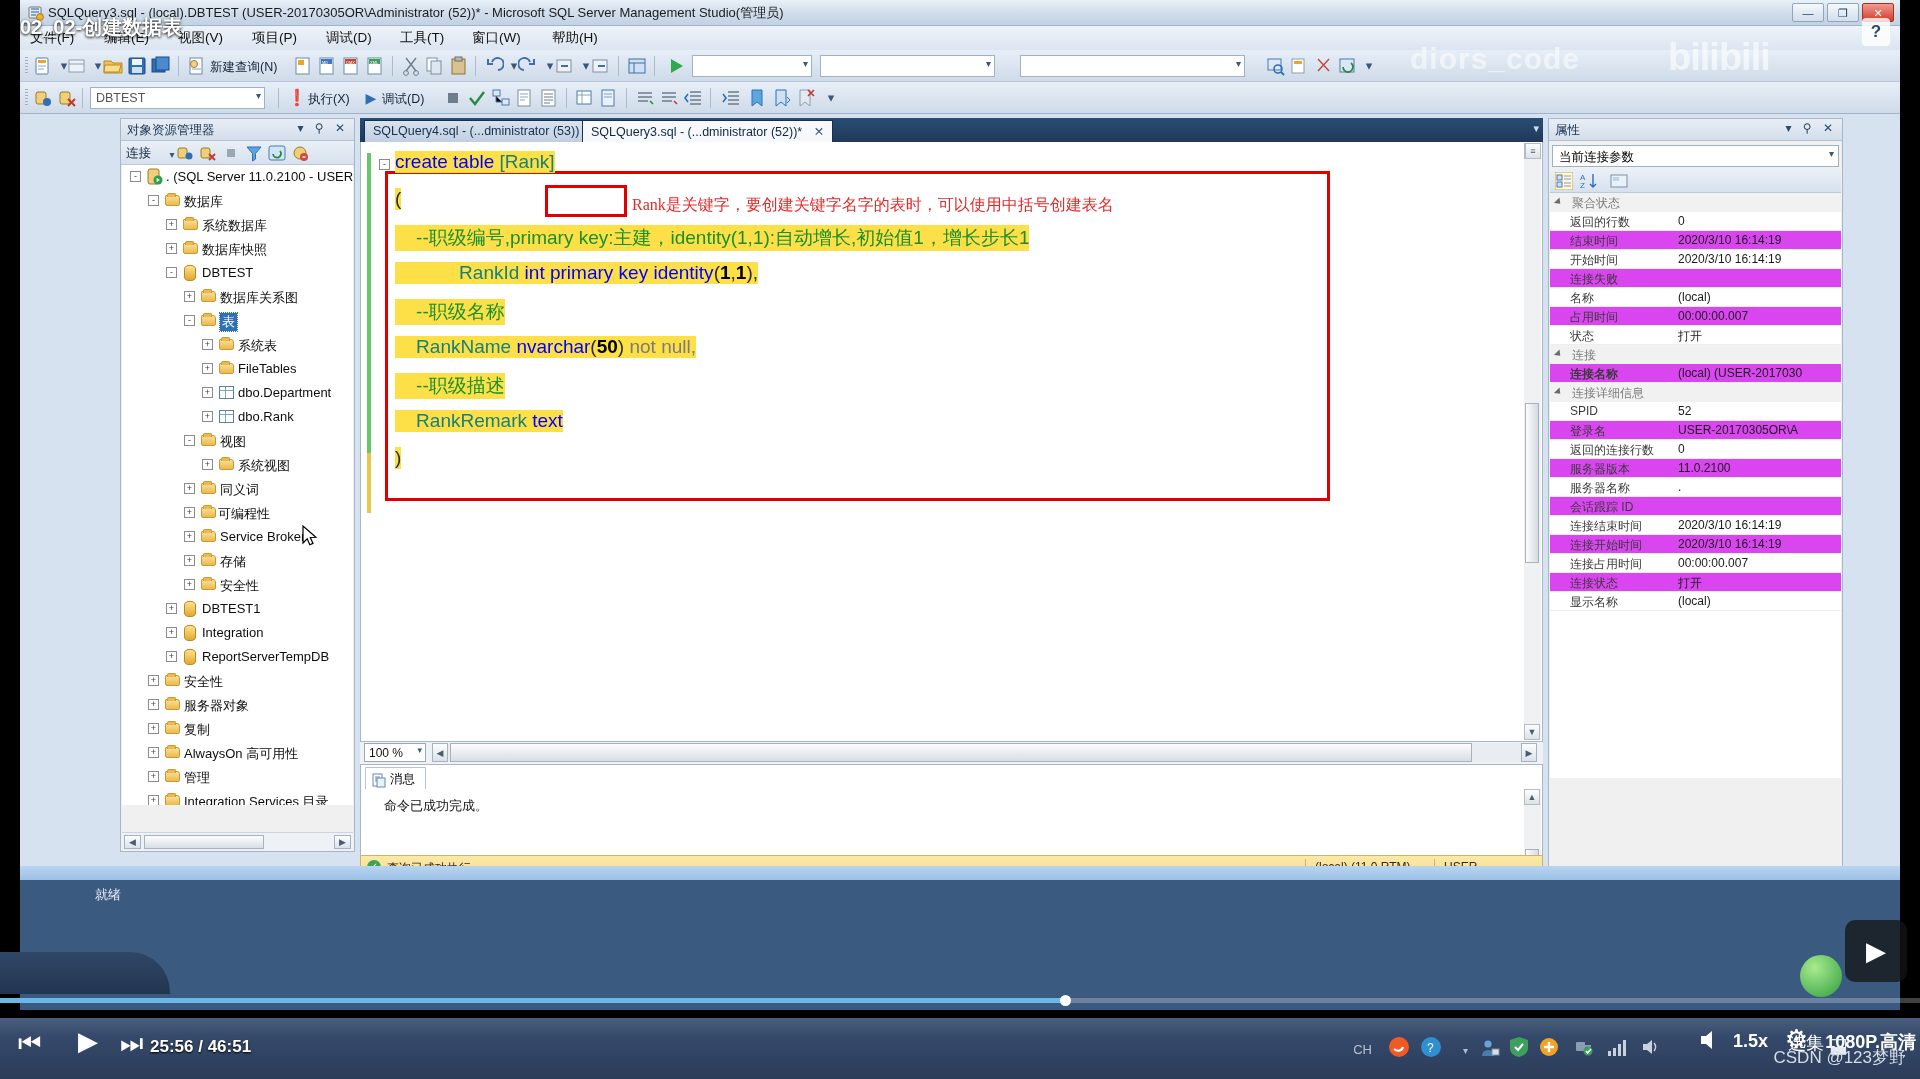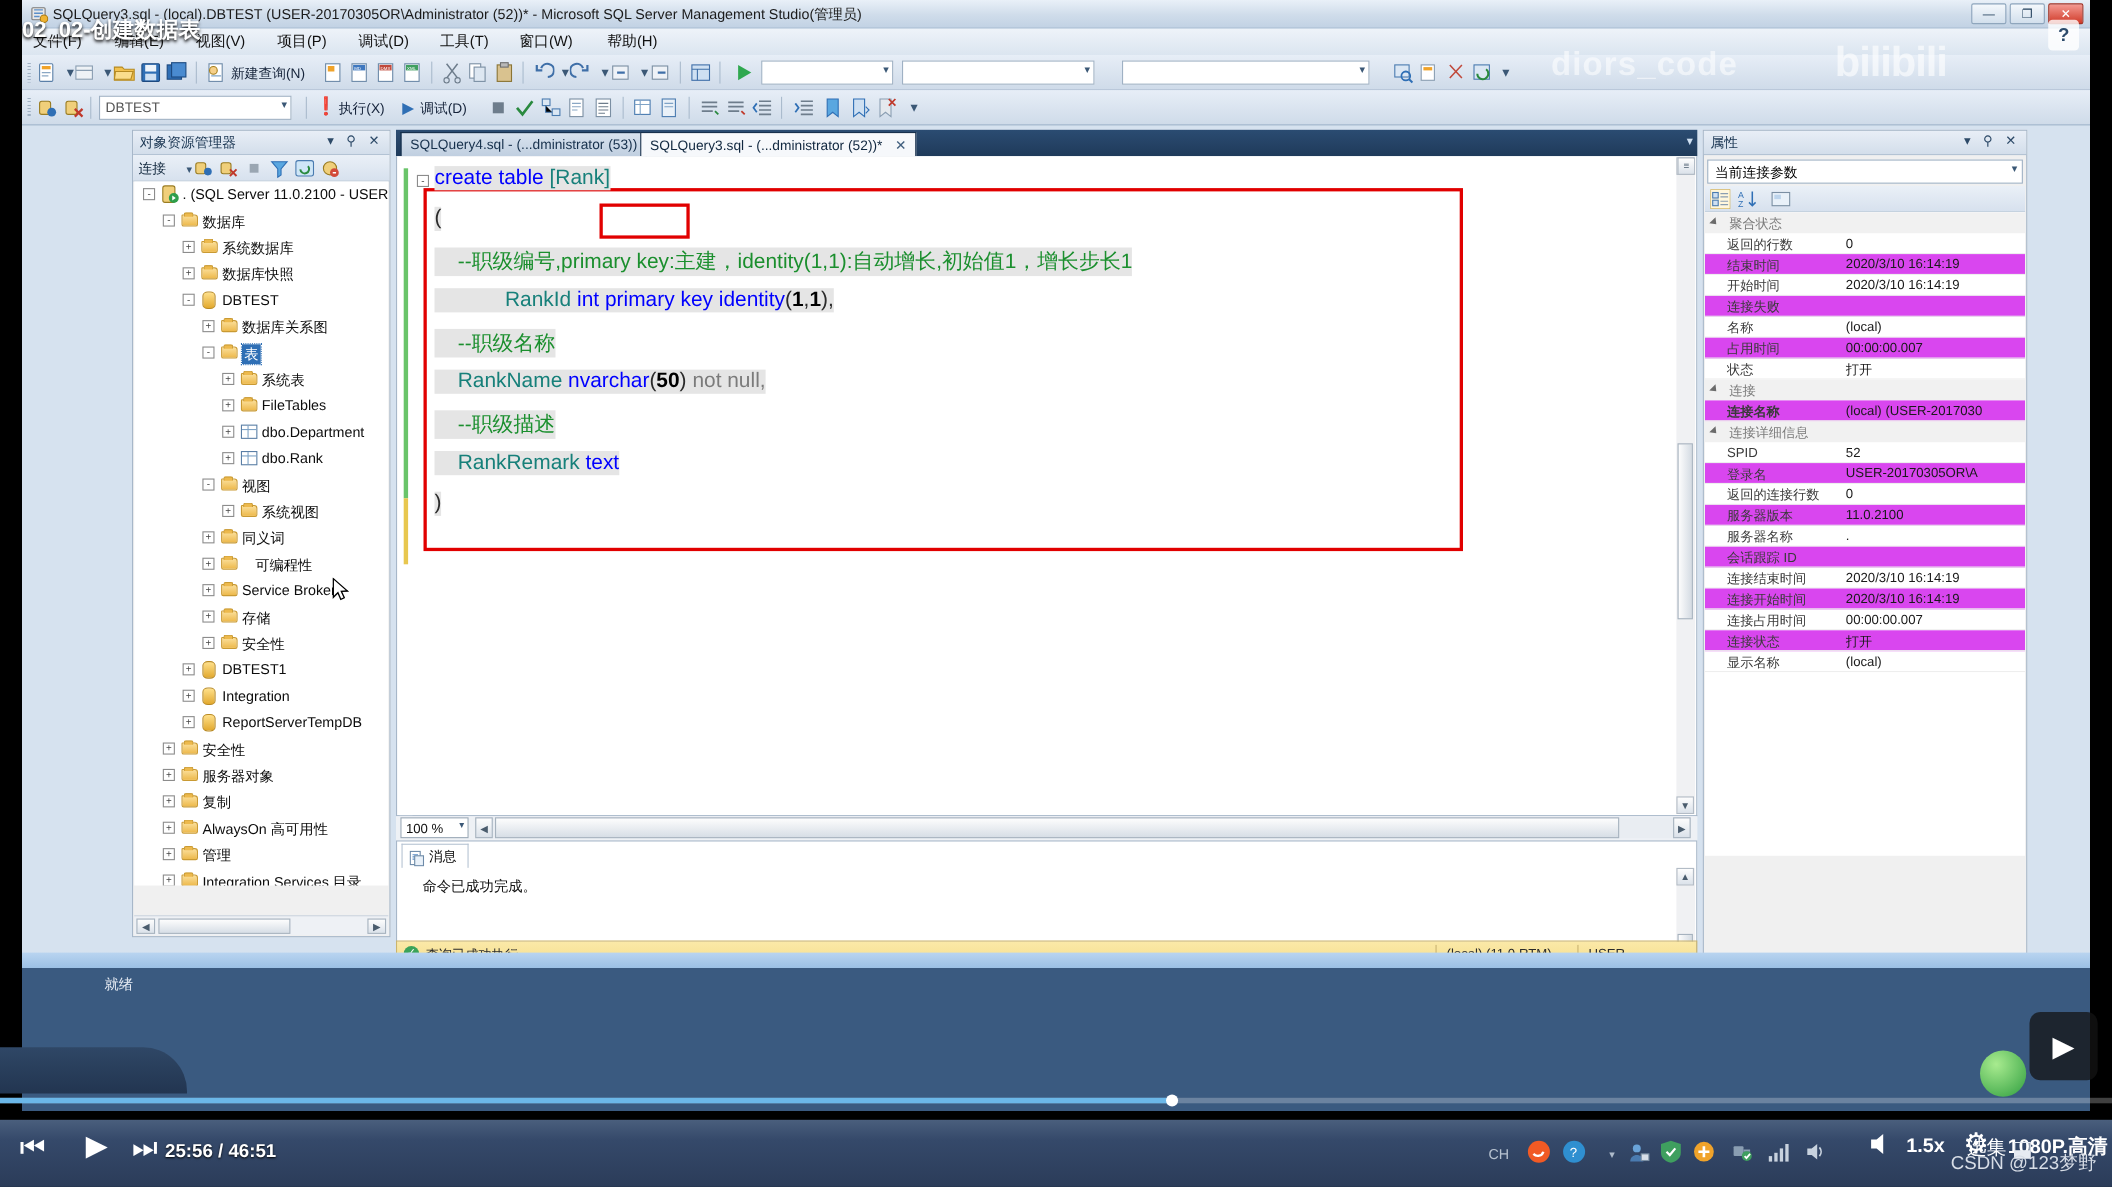--- a/index.html
+++ b/index.html
@@ -104,21 +104,21 @@
   #tabRight { position:absolute; right:4px; top:4px; color:#cfe0f2; font-size:11px; }
 
   #codeWrap { position:absolute; left:0; top:24px; width:1183px; height:600px; background:#fff;
               border:1px solid #a7b7c9; border-top:none; }
   #indicator { position:absolute; left:2px; top:1px; width:12px; height:598px; background:#fff;}
   #changeBar { position:absolute; left:4px; top:10px; width:4px; height:300px; background:#6ac46a; }
   #changeBar2{ position:absolute; left:4px; top:310px; width:4px; height:60px; background:#e8c74f; }
   #codeArea { position:absolute; left:16px; top:1px; right:18px; bottom:30px; overflow:hidden;
               font-family:"Liberation Sans","DejaVu Sans",sans-serif; }
   .cl { position:absolute; left:18px; white-space:pre; font-size:19px; }
-  .hl { background:#e5e5e5; }
+  .hl { background:#fde047; }
   .kw  { color:#0000ff; }
   .tbl { color:#17807a; }
   .cmt { color:#1b8f2e; }
   .num { color:#000; font-weight:bold; }
   .pln { color:#2b2b2b; }
   .gry { color:#7b7b7b; }
   #redbox { position:absolute; left:8px; top:28px; width:945px; height:330px;
             border:3px solid #e10000; pointer-events:none; }
   #rankBox { position:absolute; left:168px; top:42px; width:82px; height:32px;
              border:3px solid #e10000; }
@@ -636,21 +636,21 @@
             <span class="ic" style="left: 78px;">
               <span class="folder" style="left:1px;top:3px;width:15px;height:11px"></span>
             </span>
             <span class="lb" style="left: 98px;">同义词</span>
           </div>
           <div class="tn">
             <span class="exp" style="left: 62px;">+</span>
             <span class="ic" style="left: 78px;">
               <span class="folder" style="left:1px;top:3px;width:15px;height:11px"></span>
             </span>
-            <span class="lb" style="left: 110px; text-align: center;">可编程性</span>
+            <span class="lb" style="left: 96px; text-align: center;">可编程性</span>
           </div>
           <div class="tn">
             <span class="exp" style="left: 62px;">+</span>
             <span class="ic" style="left: 78px;">
               <span class="folder" style="left:1px;top:3px;width:15px;height:11px"></span>
             </span>
             <span class="lb" style="left: 98px;">Service Broker</span>
           </div>
           <div class="tn">
             <span class="exp" style="left: 62px;">+</span>
@@ -759,20 +759,21 @@
       <div id="codeWrap">
         <div id="indicator">
           <div id="changeBar"></div>
           <div id="changeBar2"></div>
         </div>
 
         <div id="codeArea">
           <span class="collapser" style="top:16px">-</span>
           <div id="redbox"></div>
           <div id="rankBox"></div>
+          <div id="annot">Rank是关键字，要创建关键字名字的表时，可以使用中括号创建表名</div>
         <div class="cl hl" style="top: 8px;"><span class="kw">create table </span><span class="tbl">[Rank]</span></div>
             <div class="cl hl" style="top: 45px;"><span class="pln">(</span></div>
             <div class="cl hl" style="top: 82px;"><span class="cmt">    --职级编号,primary key:主建，identity(1,1):自动增长,初始值1，增长步长1</span></div>
             <div class="cl hl" style="top: 119px; padding-left: 43px;"><span class="tbl">    RankId </span><span class="kw">int primary key identity</span><span class="pln">(</span><span class="num">1</span><span class="pln">,</span><span class="num">1</span><span class="pln">),</span></div>
             <div class="cl hl" style="top: 156px;"><span class="cmt">    --职级名称</span></div>
             <div class="cl hl" style="top: 193px;"><span class="tbl">    RankName </span><span class="kw">nvarchar</span><span class="pln">(</span><span class="num">50</span><span class="pln">) </span><span class="gry">not null,</span></div>
             <div class="cl hl" style="top: 230px;"><span class="cmt">    --职级描述</span></div>
             <div class="cl hl" style="top: 267px;"><span class="tbl">    RankRemark </span><span class="kw">text</span></div>
             <div class="cl hl" style="top: 304px;"><span class="pln">)</span></div>
           </div>

